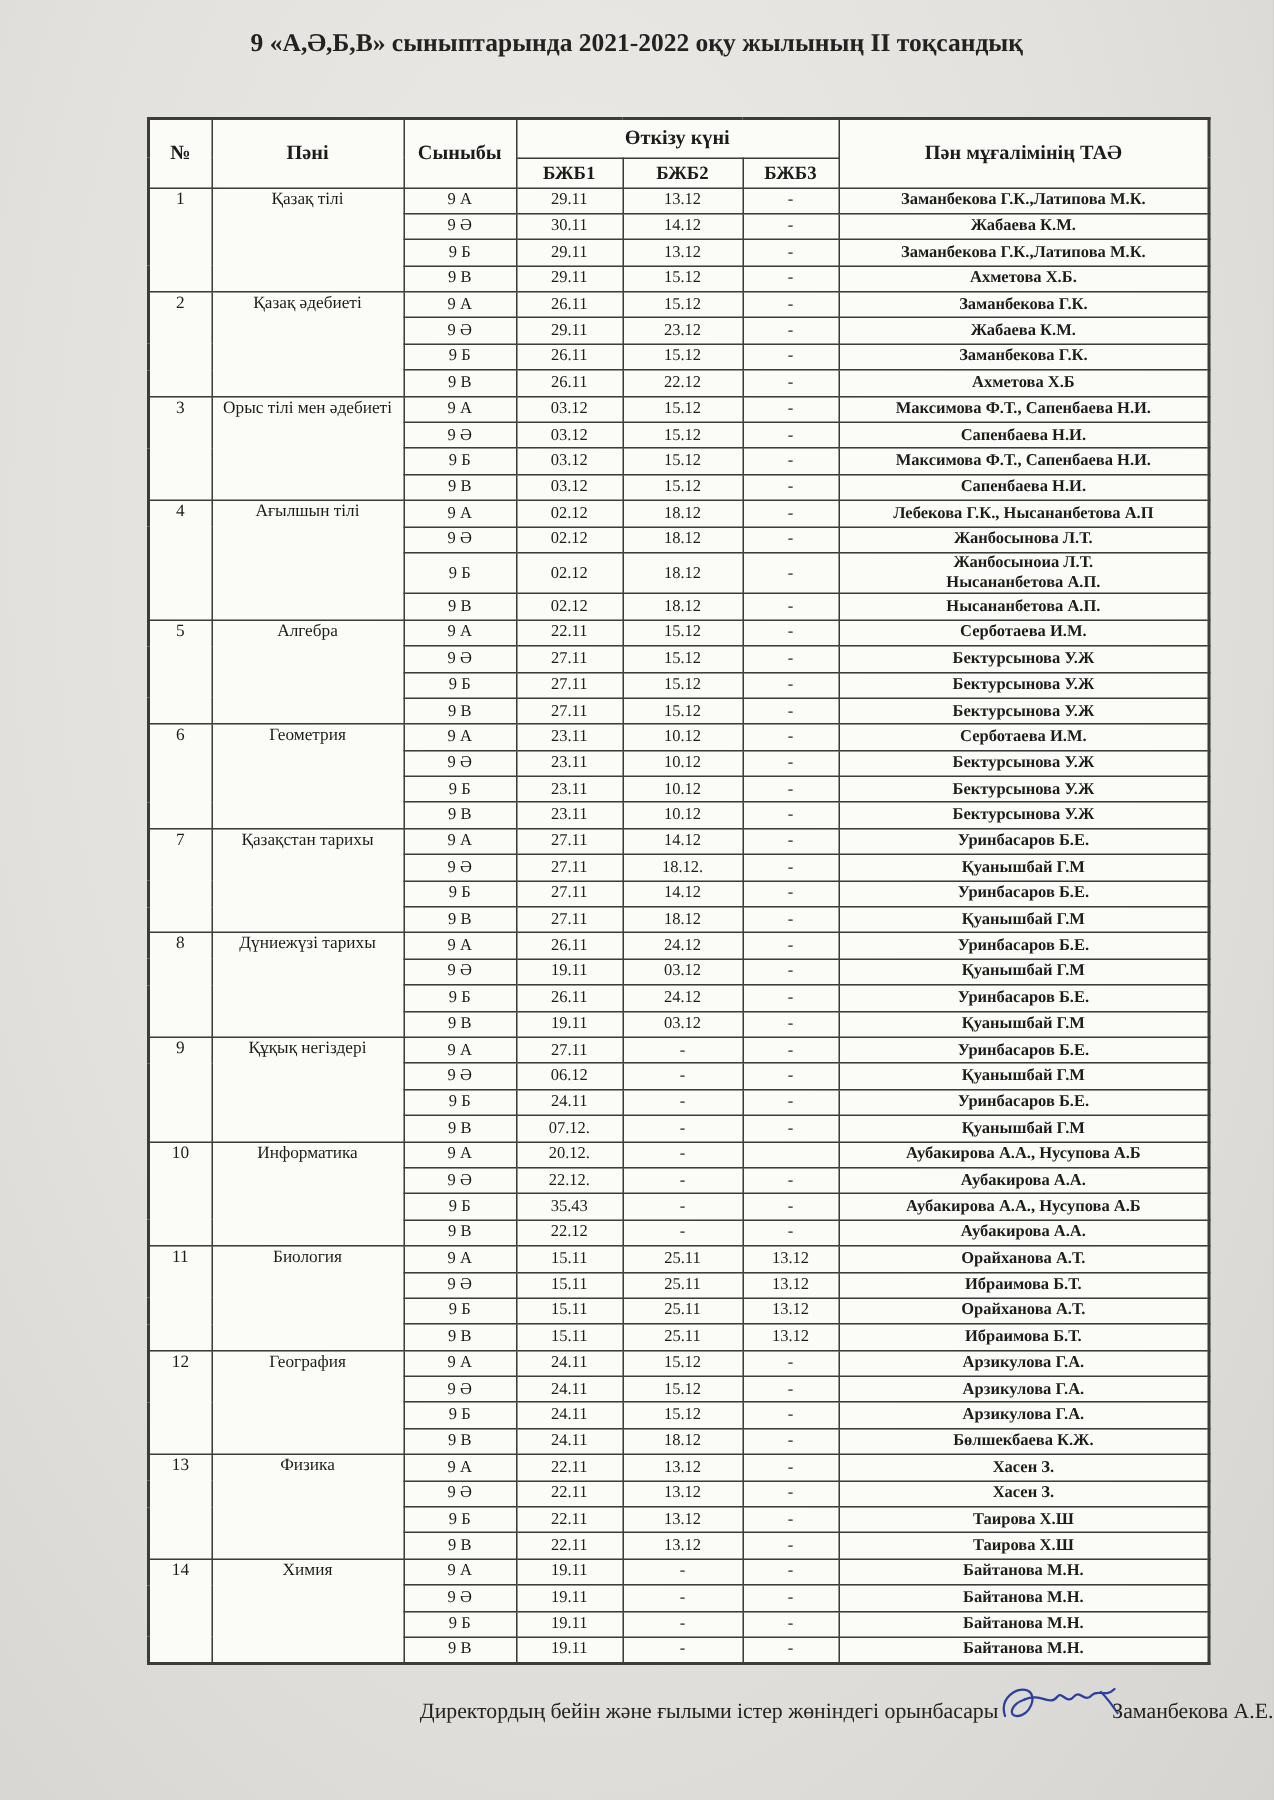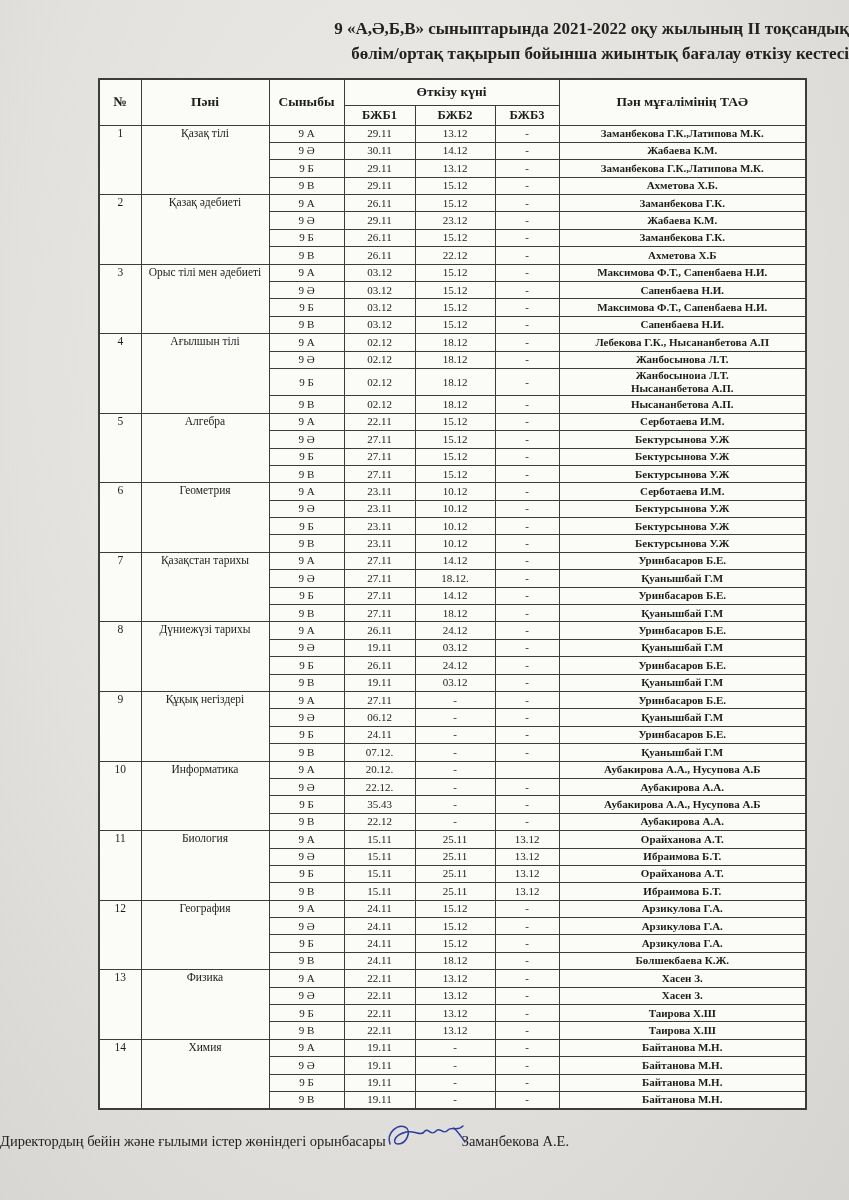--- a/index.html
+++ b/index.html
@@ -19,21 +19,21 @@
     overflow: hidden;
     background: radial-gradient(ellipse at 45% 30%, #ecebe7 0%, #e2e1dd 55%, #d5d4d0 100%);
     color: var(--ink);
     font-family: "Liberation Serif", "DejaVu Serif", serif;
   }
   .doc-title {
     position: absolute;
     top: 17px;
     left: 0;
     width: 100%;
-    text-align: right;
+    text-align: center;
     font-weight: bold;
     font-size: 17px;
     line-height: 1.45;
     color: #222;
   }
   .schedule-table {
     position: absolute;
     left: 98px;
     top: 78px;
     width: 707px;
@@ -73,40 +73,39 @@
     padding-top: 1px;
     font-size: 11.5px;
   }
   .schedule-table tbody td.teacher-cell { white-space: pre-line; font-weight: bold; }
   .doc-footer {
     position: absolute;
     top: 1132px;
     left: 0;
     width: 100%;
     display: flex;
-    justify-content: flex-start;
+    justify-content: flex-end;
     align-items: center;
     font-size: 14.5px;
     color: #222;
   }
   .doc-footer .sig {
     width: 84px;
     height: 42px;
     margin: -14px -6px -10px -2px;
     flex: 0 0 auto;
   }
 </style>
 </head>
 <body>
 
 <div class="page">
 
   <div class="doc-title">
     <div>9 «А,Ә,Б,В» сыныптарында 2021-2022 оқу жылының II тоқсандық</div>
-    <div>бөлім/ортақ тақырып бойынша жиынтық бағалау өткізу кестесі</div>
   </div>
 
   <table class="schedule-table">
     <colgroup>
       <col style="width:42px">
       <col style="width:128px">
       <col style="width:75px">
       <col style="width:71px">
       <col style="width:80px">
       <col style="width:64px">

